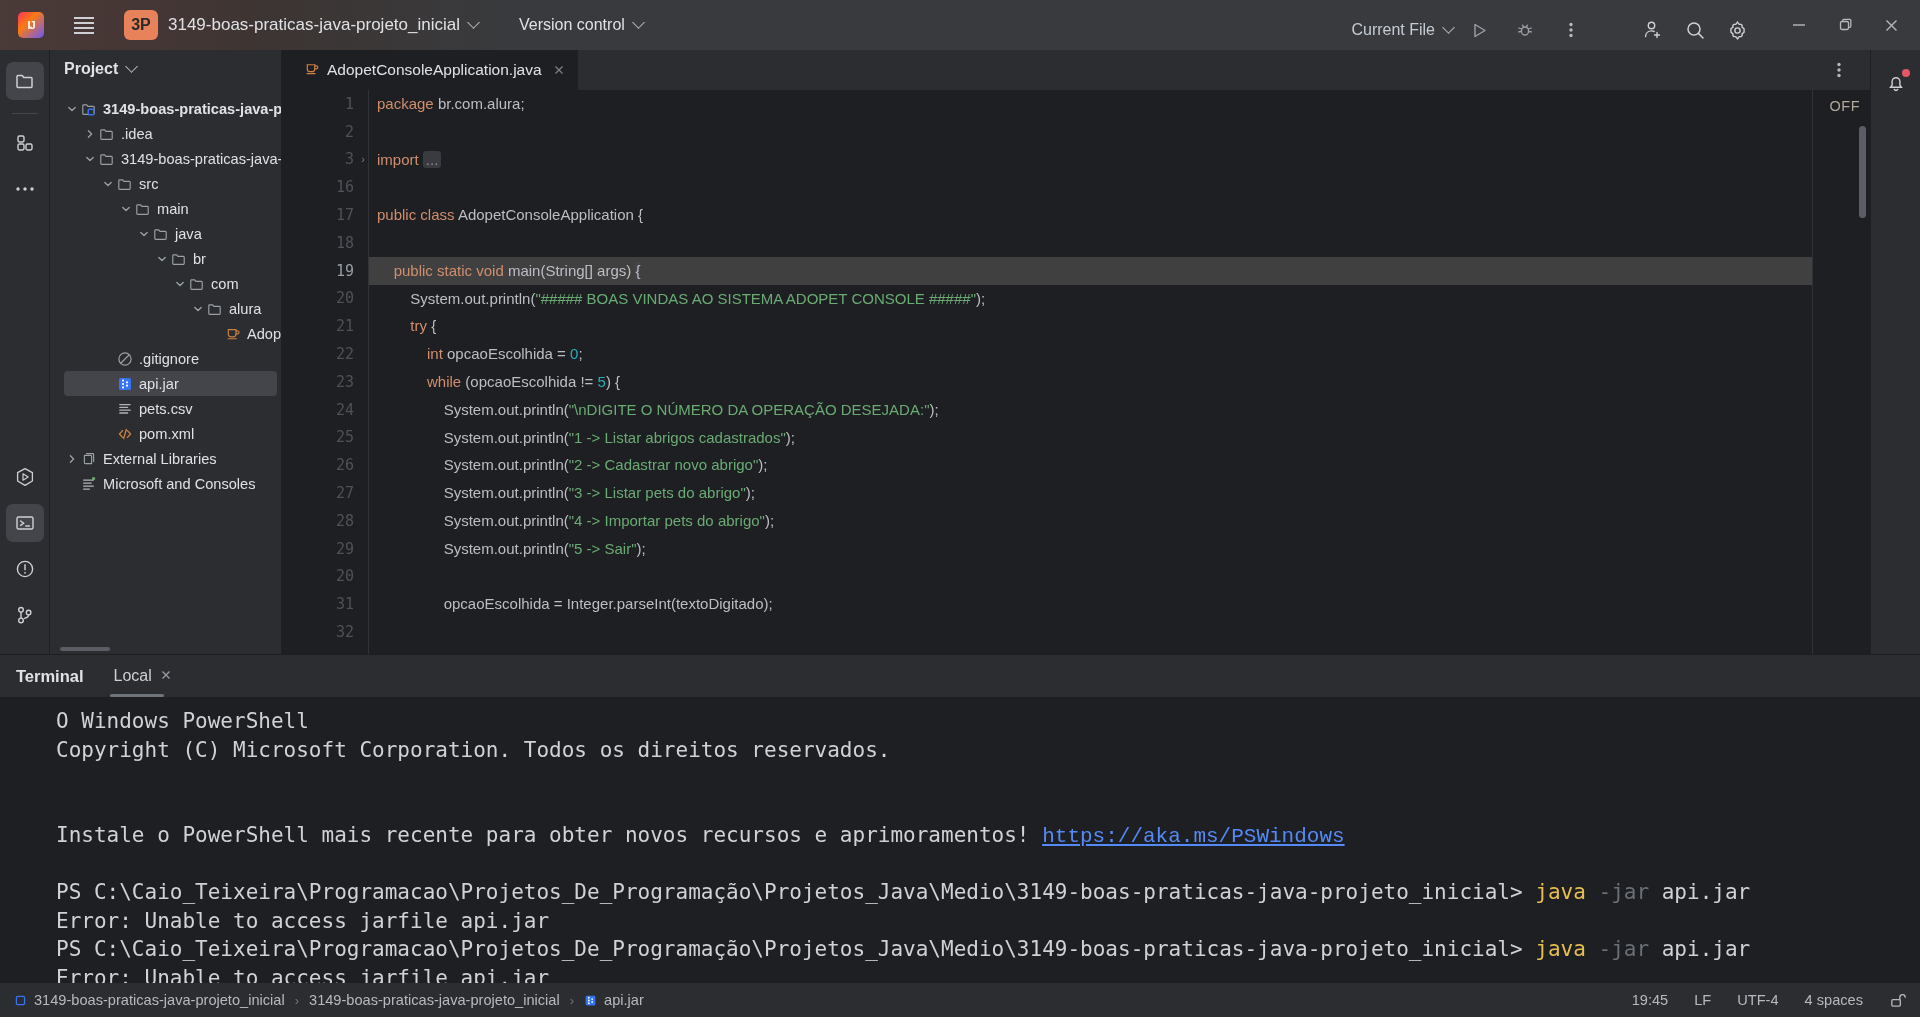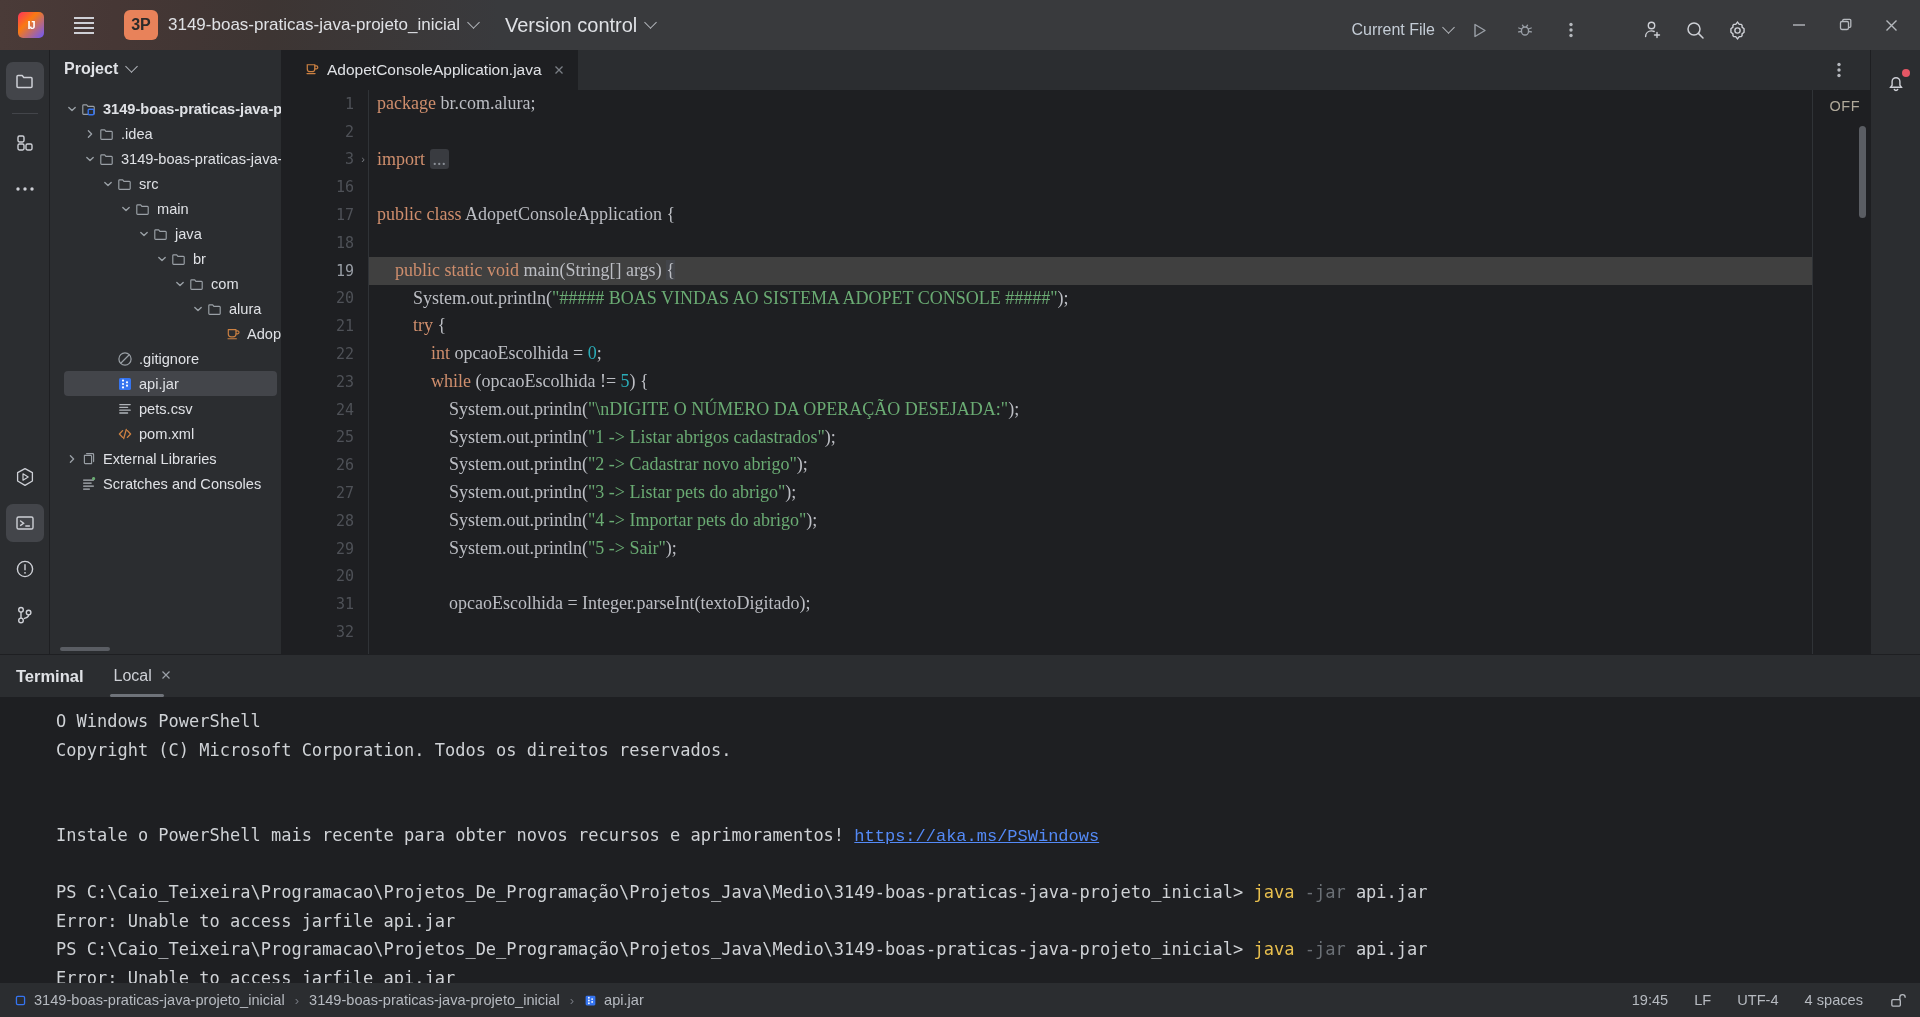--- a/index.html
+++ b/index.html
@@ -31,21 +31,21 @@
   .hamburger i { display: block; width: 20px; height: 2px; background: #ced0d6; }
   .proj-badge {
     width: 34px; height: 30px; border-radius: 6px; background: #e8825a;
     display: flex; align-items: center; justify-content: center;
     color: #2b2b2b; font-size: 16px; font-weight: bold; margin-left: 20px;
   }
   .proj-name { font-size: 17px; color: #dfe1e5; margin-left: 10px; white-space: nowrap; }
   .chev { display: inline-block; width: 10px; height: 10px; margin-left: 9px; position: relative; top: -2px; }
   .chev::after { content:''; position:absolute; left:0; top:0; width:8px; height:8px;
     border-right:1.6px solid #b5b8bd; border-bottom:1.6px solid #b5b8bd; transform: rotate(45deg); }
-  .vcs { font-size: 20px; color: #dfe1e5; margin-left: 26px; display: flex; align-items: center; }
+  .vcs { font-size: 16px; color: #dfe1e5; margin-left: 40px; display: flex; align-items: center; }
   .tb-right { margin-left: auto; display: flex; align-items: flex-end; padding-right: 6px; }
   .runwidget { display: flex; align-items: center; gap: 4px; margin-right: 10px; }
   .runwidget .cf { font-size: 16px; color: #c4ccd6; display: flex; align-items: center; }
   .tbicon { width: 42px; height: 40px; display: flex; align-items: center; justify-content: center;
             cursor: pointer; border-radius: 5px; }
   .tbicon svg { display:block; }
   .wbtn { width: 46px; height: 50px; display: flex; align-items: center; justify-content: center; cursor: pointer; }
 
   
   .body { flex: 1 1 auto; display: flex; min-height: 0; }
@@ -85,21 +85,21 @@
 
   .editor { flex: 1 1 auto; display: flex; position: relative; overflow: hidden; background: #1e1f22; }
   .gutter { width: 78px; flex: 0 0 78px; position: relative; background: #1e1f22; }
   .gline { height: 27.8px; display: flex; align-items: center; justify-content: flex-end;
            padding-right: 14px; color: #4e5157; font-size: 15px; font-family: "DejaVu Sans Mono", monospace; }
   .gline.cur { color: #989da5; }
   .fold { position: absolute; right: -2px; width: 14px; height: 27.8px; display: flex; align-items: center;
           justify-content: center; color: #787b80; font-size: 11px; }
   .codewrap { flex: 1 1 auto; position: relative; overflow: hidden; border-left: 1px solid #303337; }
   .cline { height: 27.8px; line-height: 27.8px; white-space: pre; padding-left: 8px;
-           font-family: Liberation Serif, serif; font-size: 18px; color: #bcbec4; }
+           font-family: Liberation Sans, sans-serif; font-size: 15px; color: #bcbec4; }
   .cline.cur { background: #404040; }
   .k { color: #cf8e6d; }           
   .s { color: #6aab73; }           
   .n { color: #2aacb8; }
   .fold-el { background: #393b40; color: #8a8f96; border-radius: 3px; padding: 0 3px; }
   .rightmarks { width: 58px; flex: 0 0 58px; background: #1e1f22; border-left: 1px solid #303337;
                 position: relative; }
   .offlabel { position: absolute; right: 10px; top: 8px; font-size: 14.5px; color: #b0a99a; letter-spacing: .5px; }
   .vscroll { position: absolute; right: 4px; top: 36px; width: 7px; height: 92px; background: #5a5d63; border-radius: 4px; }
   .notifrail { width: 50px; flex: 0 0 50px; background: #2b2d30; border-left: 1px solid #1e1f22;
@@ -110,21 +110,21 @@
               border-top: 1px solid #1e1f22; }
   .termtabs { height: 42px; flex: 0 0 42px; background: #2b2d30; display: flex; align-items: center;
               padding-left: 16px; position: relative; }
   .termtabs .title { font-size: 16.5px; color: #dfe1e5; font-weight: 600; margin-right: 26px; }
   .termtab { display: flex; align-items: center; gap: 8px; position: relative; height: 42px; padding: 0 4px; cursor: pointer; }
   .termtab .lbl { font-size: 16px; color: #ced0d6; }
   .termtab .underline { position: absolute; left: 0; right: 12px; bottom: 0; height: 3px;
                         background: #6f737a; border-radius: 2px; }
   .termbody { flex: 1 1 auto; padding: 10px 0 0 8px; overflow: hidden; background: #1e1f22; }
   .tline { height: 28.5px; line-height: 28.5px; white-space: pre; font-family: "DejaVu Sans Mono", monospace;
-           font-size: 17px; color: #cfd2d6; padding-left: 48px; }
+           font-size: 21px; color: #cfd2d6; padding-left: 48px; }
   .tline a, .lnk { color: #548af7; text-decoration: underline; font-family: Liberation Mono, monospace; }
   .yel { color: #e8bf4e; }
   .dim { color: #6b7076; }
 
   
   .status { height: 34px; flex: 0 0 34px; background: #2b2d30; display: flex; align-items: center;
             padding: 0 14px 0 14px; font-size: 14.5px; color: #9ba0a8; }
   .crumbs { display: flex; align-items: center; gap: 10px; }
   .crumb { display: flex; align-items: center; gap: 7px; cursor: pointer; }
   .crumb .txt { color: #b6bac0; font-size: 14.6px; }
@@ -487,21 +487,21 @@
           </div>
           <div class="trow">
             <span style="display: inline-block; width: 14px; flex: 0 0 auto;"></span>
             <span class="twist none"></span>
             <span class="ticon">
               <svg width="16" height="16" viewBox="0 0 16 16" fill="none">
                 <path d="M2.6 4 H12.4 M2.6 7 H10.2 M2.6 10 H12.4 M2.6 13 H8.4" stroke="#b0b4b9" stroke-width="1.25" fill="none" stroke-linejoin="round" stroke-linecap="round"></path>
                 <path d="M12.6 3.6 a1 1 0 1 1 .01 0z" stroke="#6aab73" stroke-width="1.2" fill="#6aab73" stroke-linejoin="round" stroke-linecap="round"></path>
               </svg>
             </span>
-            <span class="tlabel">Scratches and Consoles</span>
+            <span class="tlabel">Microsoft and Consoles</span>
           </div>
         </div>
       <div class="hscroll"></div>
     </div>
 
     <div class="editorcol">
       <div class="tabsrow">
         <div class="tab">
           <span>
             <svg width="15" height="15" viewBox="0 0 16 16" stroke="#cc8142" stroke-width="1.3" fill="none" stroke-linecap="round">

